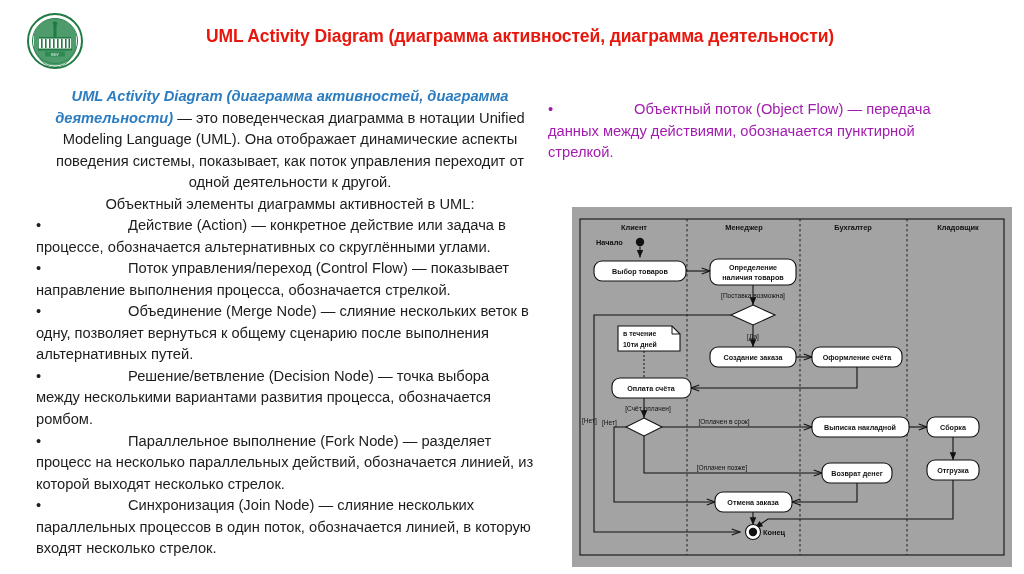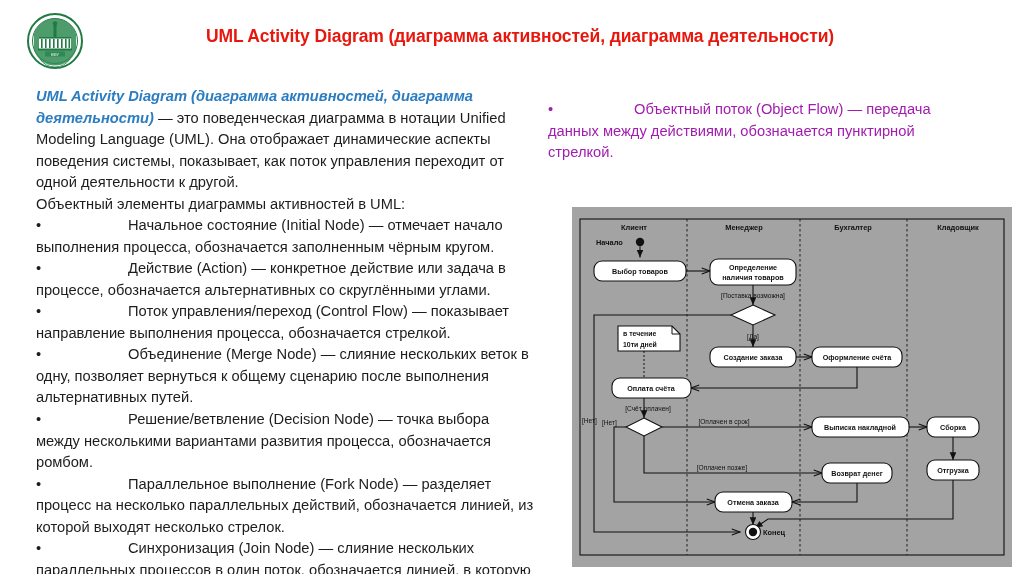--- a/index.html
+++ b/index.html
@@ -38,21 +38,21 @@
     position:absolute;left:548px;top:66px;width:400px;
     font-size:14.7px;line-height:1.465;
     color:#a21caf;
     margin-top:33px;
   }
   .lead{
     color:#2b7cc0;
     font-style:italic;
     font-weight:bold;
   }
-  p.para{margin:0 0 0 0;}
+  p.para{margin:0 0 0 8px;text-align:center;}
   .bullet-item{
     display:block;
     text-indent:0;
   }
   .bullet-item .dot{
     display:inline-block;width:92px;
   }
   .bullet-item .dot::before{content:"\2022";}
   .rt .bullet-item .dot{width:86px;}
 
@@ -109,21 +109,20 @@
 
   <div class="page-title">UML Activity Diagram (диаграмма активностей, диаграмма деятельности)</div>
 </div>
 
 <div class="col-left">
 
   <p class="para"><span class="lead">UML Activity Diagram (диаграмма активностей, диаграмма деятельности)</span><span> — это поведенческая диаграмма в нотации Unified Modeling Language (UML). Она отображает динамические аспекты поведения системы, показывает, как поток управления переходит от одной деятельности к другой.</span></p>
 
   <p class="para">Объектный элементы диаграммы активностей в UML:</p>
 
-  <div class="bullet-item"><span class="dot"></span><span>Начальное состояние (Initial Node) — отмечает начало выполнения процесса, обозначается заполненным чёрным кругом.</span></div>
   <div class="bullet-item"><span class="dot"></span><span>Действие (Action) — конкретное действие или задача в процессе, обозначается альтернативных со скруглёнными углами.</span></div>
   <div class="bullet-item"><span class="dot"></span><span>Поток управления/переход (Control Flow) — показывает направление выполнения процесса, обозначается стрелкой.</span></div>
   <div class="bullet-item"><span class="dot"></span><span>Объединение (Merge Node) — слияние нескольких веток в одну, позволяет вернуться к общему сценарию после выполнения альтернативных путей.</span></div>
   <div class="bullet-item"><span class="dot"></span><span>Решение/ветвление (Decision Node) — точка выбора между несколькими вариантами развития процесса, обозначается ромбом.</span></div>
   <div class="bullet-item"><span class="dot"></span><span>Параллельное выполнение (Fork Node) — разделяет процесс на несколько параллельных действий, обозначается линией, из которой выходят несколько стрелок.</span></div>
   <div class="bullet-item"><span class="dot"></span><span>Синхронизация (Join Node) — слияние нескольких параллельных процессов в один поток, обозначается линией, в которую входят несколько стрелок.</span></div>
 </div>
 
 <div class="col-right rt">
   <div class="bullet-item"><span class="dot"></span><span>Объектный поток (Object Flow) — передача данных между действиями, обозначается пунктирной стрелкой.</span></div>

